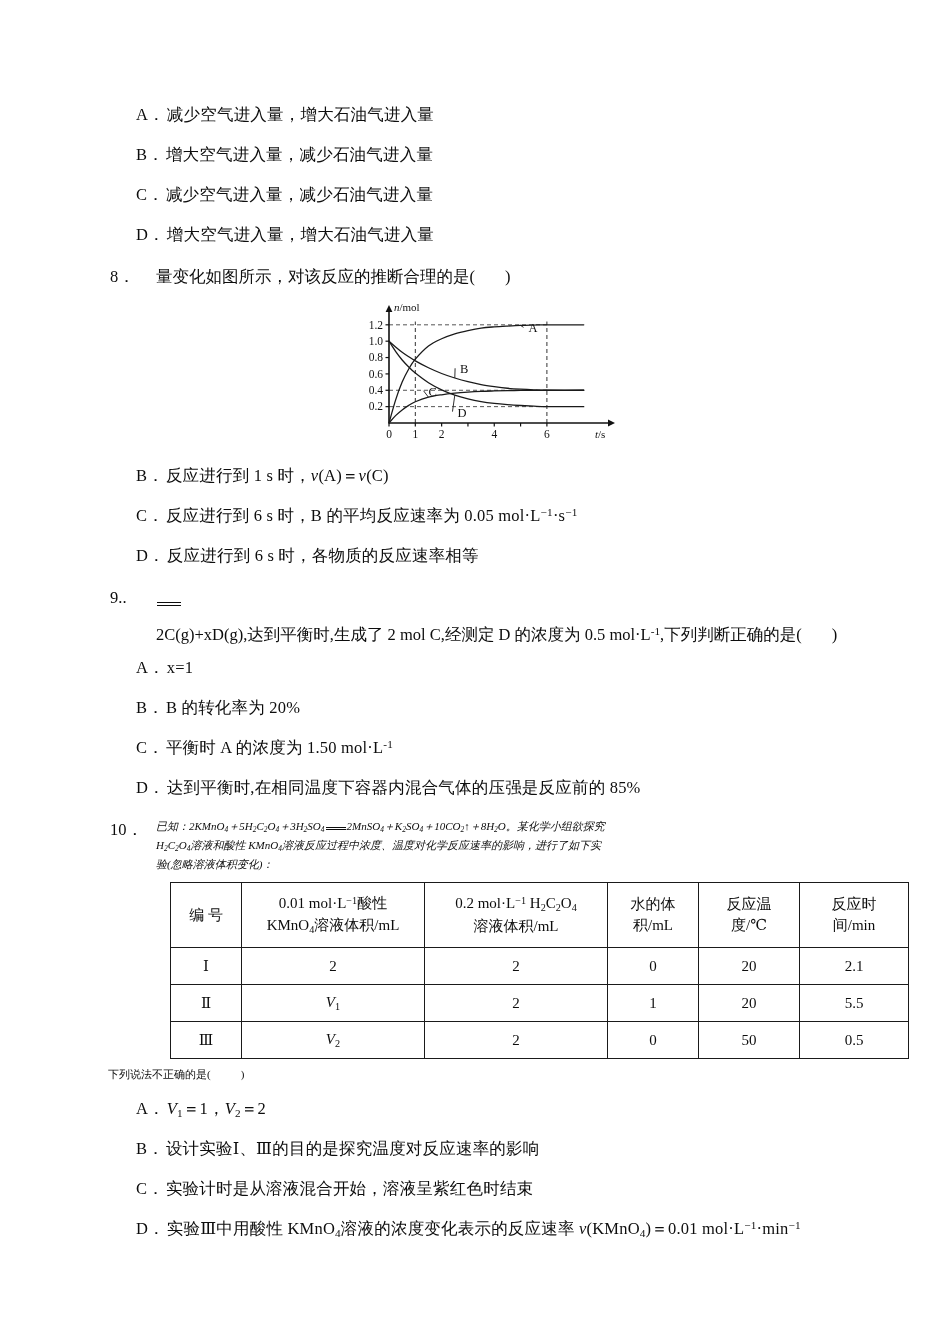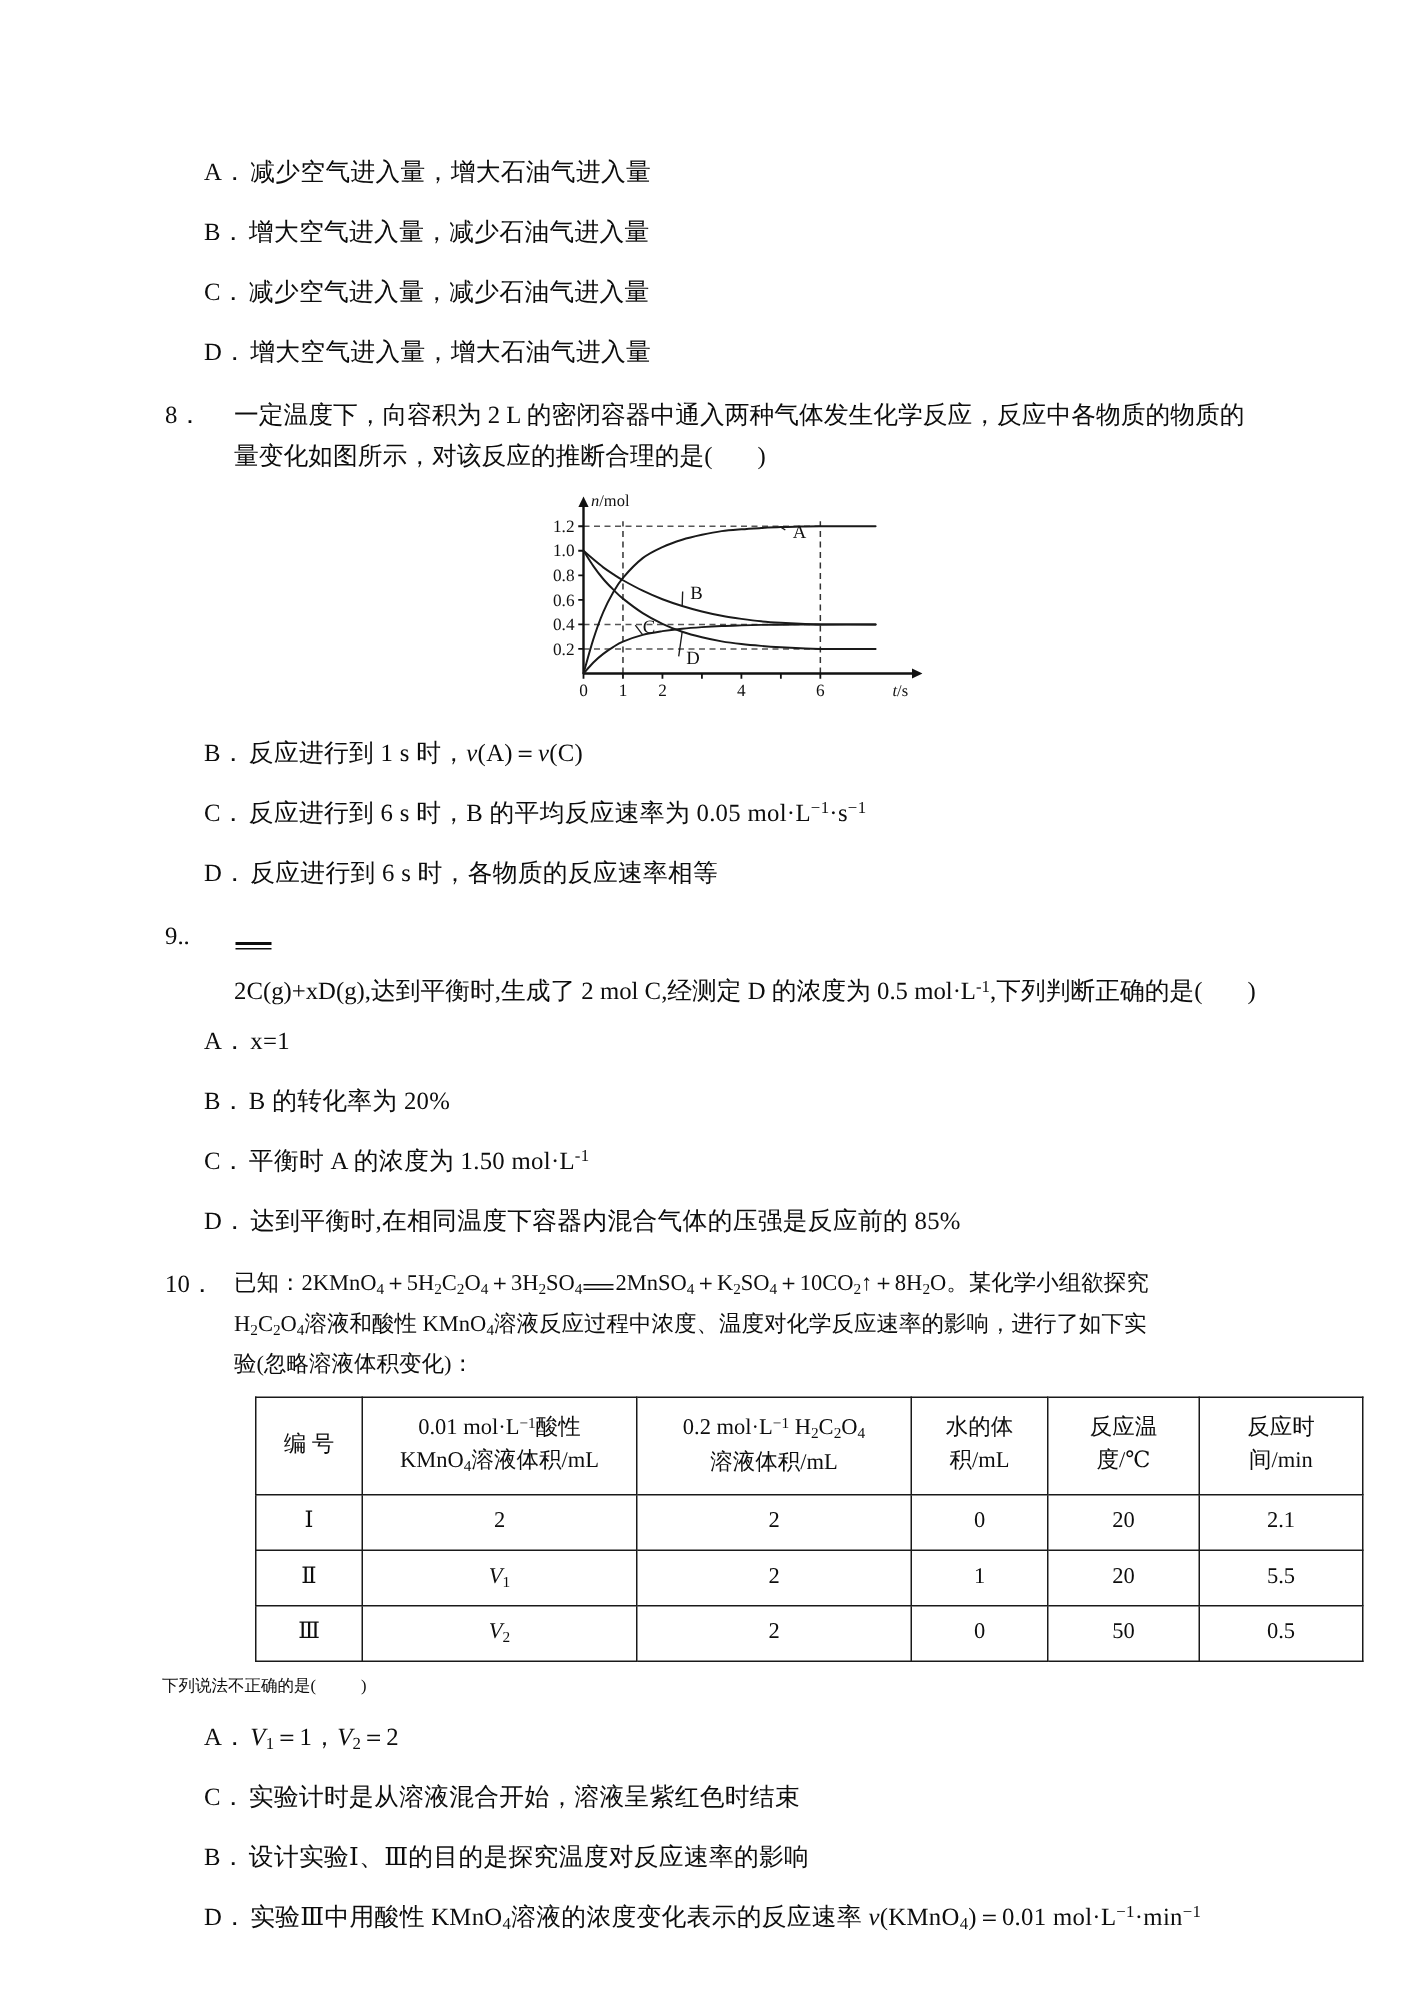--- a/index.html
+++ b/index.html
@@ -24,23 +24,24 @@
   }
   .content {
     position: absolute;
     left: 108px;
     top: 104px;
     width: 742px;
   }
 
   
   .ln {
-    font-size: 15px;
+    font-size: 11px;
     line-height: 1.0;
     white-space: nowrap;
+    font-style: italic;
   }
   .opt {
     margin-bottom: 18px;
     padding-left: 28px;
     font-size: 16.5px;
     letter-spacing: 0.2px;
   }
   .opt .lbl { margin-right: 2px; }
 
   .qblock { margin-bottom: 6px; }
@@ -156,21 +157,20 @@
     </div>
     <div class="opt">
       <span class="lbl">D．</span><span>增大空气进入量，增大石油气进入量</span>
     </div>
   </div>
 
   <div class="qblock" style="margin-top:16px;">
     <div class="qhead">
       <div class="qnum">8．</div>
       <div class="qbody">
-        <p>一定温度下，向容积为 2 L 的密闭容器中通入两种气体发生化学反应，反应中各物质的物质的</p>
         <p><span>量变化如图所示，对该反应的推断合理的是(</span><span class="gap"></span><span>)</span></p>
       </div>
     </div>
 
     <div class="figure-wrap">
       <svg class="figure" viewBox="0 0 272 152">
         <g id="chart-root">
               <line x1="46" y1="23.818181818181827" x2="203.89473684210526" y2="23.818181818181827" stroke="#555" stroke-width="1" stroke-dasharray="4 3"></line>
               <line x1="46" y1="89.27272727272728" x2="203.89473684210526" y2="89.27272727272728" stroke="#555" stroke-width="1" stroke-dasharray="4 3"></line>
               <line x1="46" y1="105.63636363636364" x2="203.89473684210526" y2="105.63636363636364" stroke="#555" stroke-width="1" stroke-dasharray="4 3"></line>
@@ -329,24 +329,24 @@
 
     <div class="sub-q">
       <span>下列说法不正确的是(</span><span class="gap"></span><span>)</span>
     </div>
 
     <div>
       <div class="opt">
         <span class="lbl">A．</span><span class="it">V</span><sub>1</sub><span>＝1，</span><span class="it">V</span><sub>2</sub><span>＝2</span>
       </div>
       <div class="opt">
+        <span class="lbl">B．</span><span>设计实验Ⅰ、Ⅲ的目的是探究温度对反应速率的影响</span>
+      </div>
+      <div class="opt">
         <span class="lbl">C．</span><span>实验计时是从溶液混合开始，溶液呈紫红色时结束</span>
-      </div>
-      <div class="opt">
-        <span class="lbl">B．</span><span>设计实验Ⅰ、Ⅲ的目的是探究温度对反应速率的影响</span>
       </div>
       <div class="opt">
         <span class="lbl">D．</span><span>实验Ⅲ中用酸性 KMnO</span><sub>4</sub><span>溶液的浓度变化表示的反应速率 </span><span class="it">v</span><span>(KMnO</span><sub>4</sub><span>)＝0.01 mol·L</span><sup>−1</sup><span>·min</span><sup>−1</sup>
       </div>
     </div>
   </div>
 
  </div>
 </div>
 

